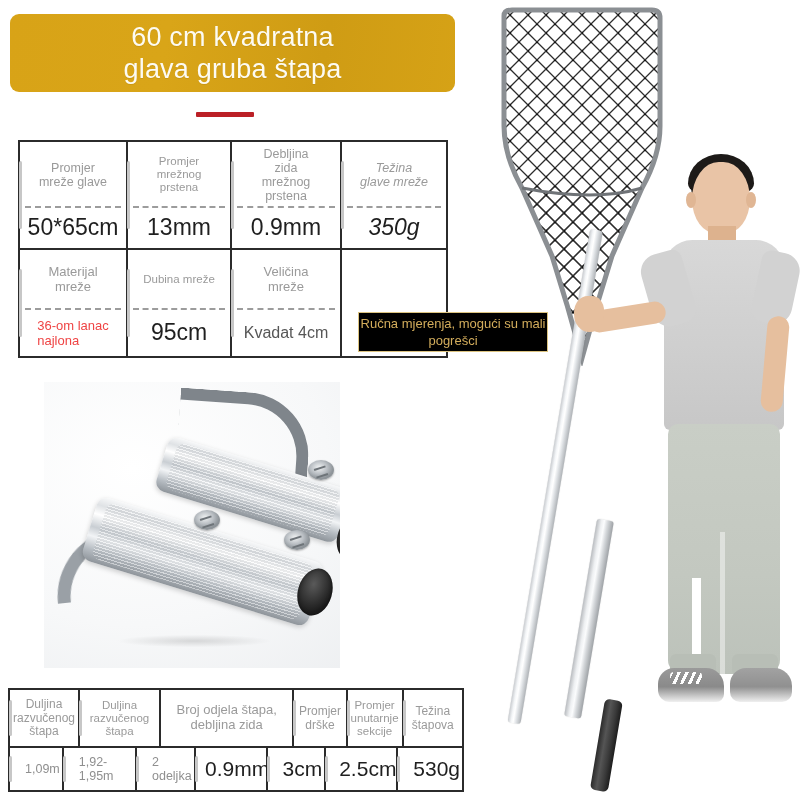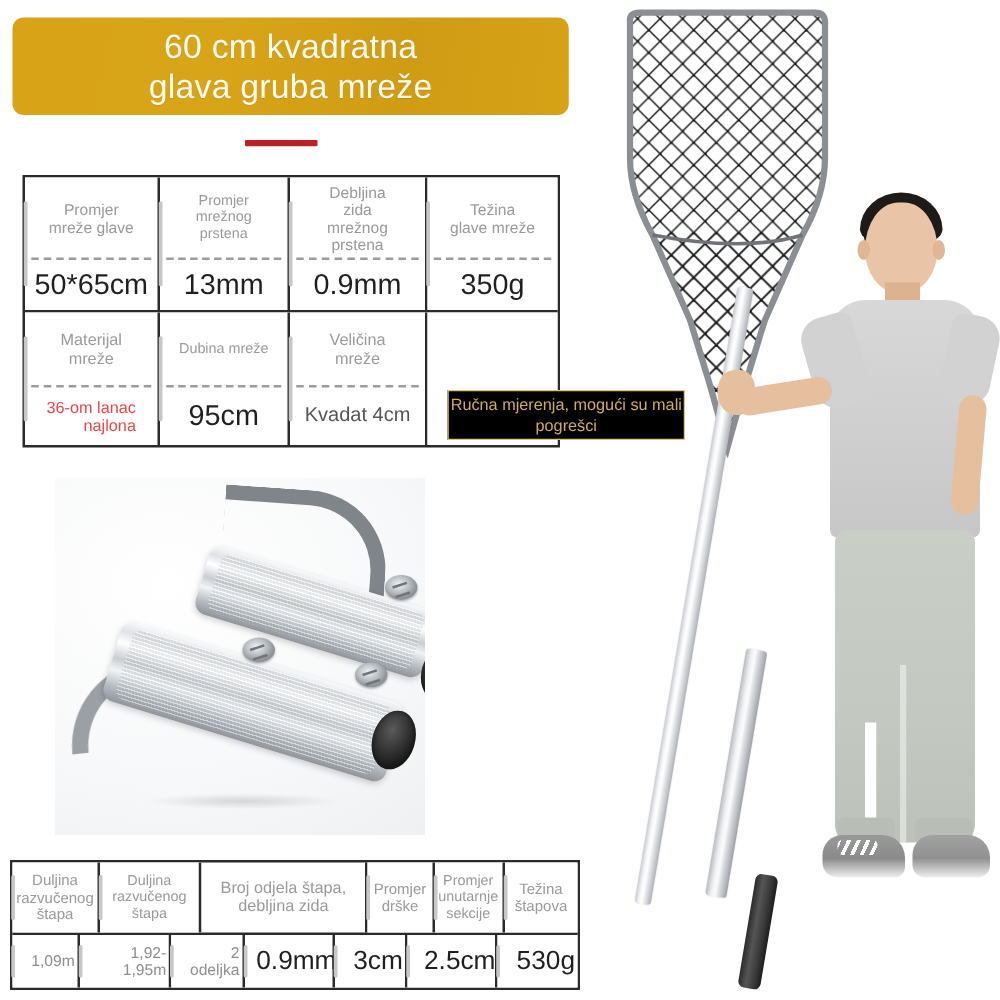--- a/index.html
+++ b/index.html
@@ -56,39 +56,39 @@
     padding:3px 3px 2px;
     box-sizing:border-box;
   }
   .cell-head .htxt{display:block;line-height:1.12;}
   .dash{
     height:0;border-top:2px dashed #9c9c9c;margin:0 5px;
   }
   .cell-val{
     flex:1 1 auto;
     display:flex;align-items:center;justify-content:center;
-    text-align:right;
+    text-align:left;
     color:#2a2a2a;
     padding:2px 2px 3px;
     box-sizing:border-box;
   }
   
   .tick{
     position:absolute;left:-1px;top:18%;width:3px;height:64%;
     background:#c7c7c7;border-radius:2px;pointer-events:none;
   }
 
   
   #table-top{left:18px;top:140px;width:430px;height:218px;}
   #table-top .r1{height:108px;}
   #table-top .r2{height:106px;}
   #table-top .c1{width:108px;}
   #table-top .c2{width:104px;}
   #table-top .c3{width:110px;}
-  #table-top .c4{width:104px;}
+  #table-top .c4{width:104px;font-style:italic;}
   #table-top .r1 .cell-head{height:64px;font-size:12.5px;}
   #table-top .r1 .cell-val{font-size:22px;}
   #table-top .r2 .cell-head{height:58px;font-size:13px;}
   #table-top .r2 .cell-val{font-size:17px;}
   #table-top .hsmall .htxt{font-size:11.5px;}
   #table-top .vbig{font-size:23px !important;color:#1f1f1f;}
   #table-top .vsmall{font-size:13px !important;color:#ef4444;}
   #table-top .vmed{font-size:16px !important;color:#565656;}
   #table-top .c4.empty2{background:#fff;}
 
@@ -303,21 +303,21 @@
   }
 </style>
 </head>
 <body>
 
 <div class="stage">
 
   <div class="banner">
     <div class="banner-text">
       <span>60 cm kvadratna</span>
-      <span class="l2">glava gruba mreže</span>
+      <span class="l2">glava gruba štapa</span>
     </div>
   </div>
   <div class="red-rule"></div>
 
   <div class="photo-layer">
 
     <div class="net-wrap">
       <svg class="mesh" viewBox="0 0 180 360" preserveAspectRatio="none">
         <defs>
           <pattern id="netpat" width="18" height="18" patternUnits="userSpaceOnUse">

